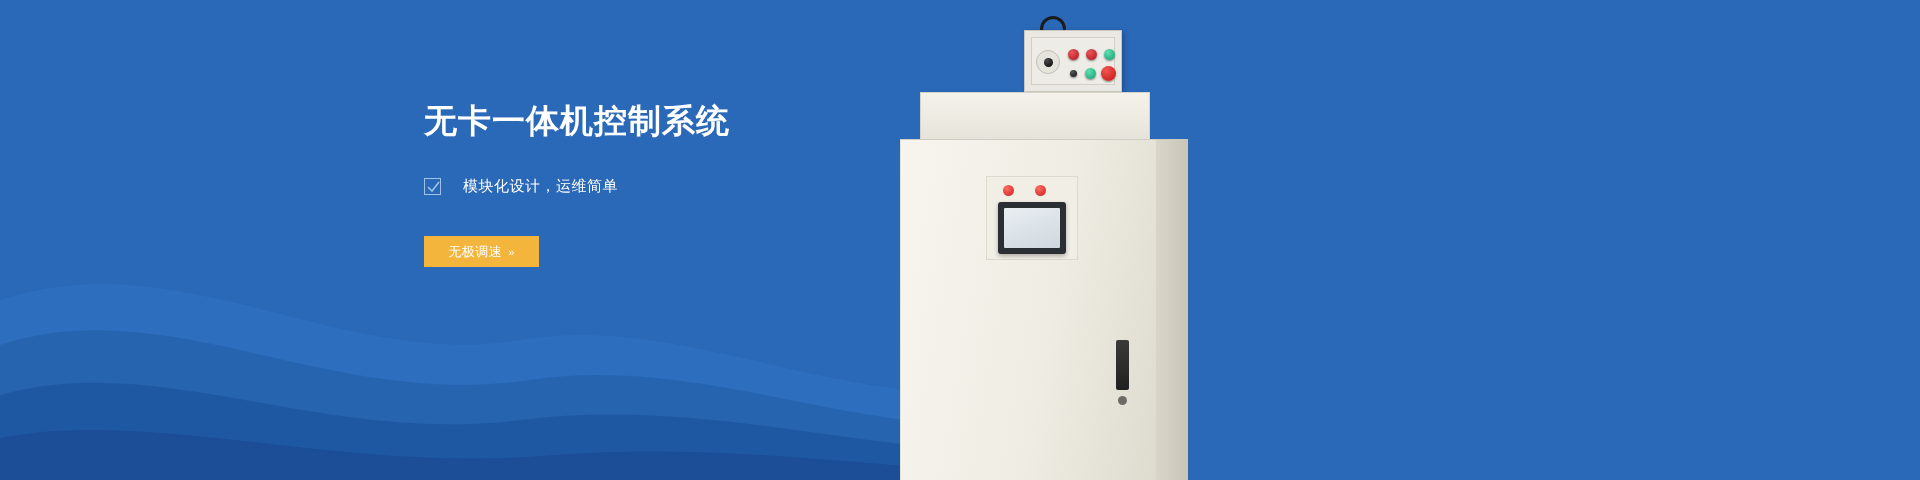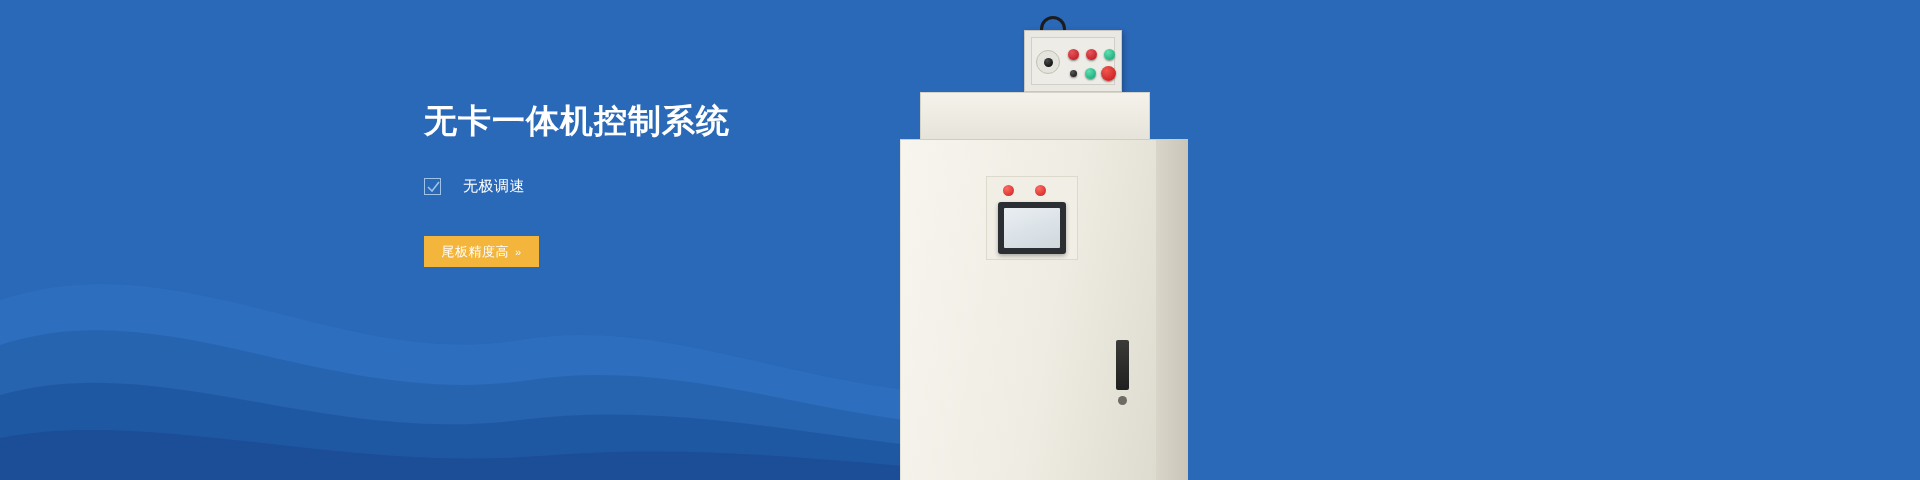--- a/index.html
+++ b/index.html
@@ -218,35 +218,35 @@
       <path d="M0,258 C150,228 340,292 540,276 C760,258 920,300 1100,292 L1100,300 L0,300 Z" fill="#1b4e96"></path>
     </svg>
   </div>
 
   <div class="content">
 
     <h1 class="headline">无卡一体机控制系统</h1>
 
     <ul class="feature-list" style="list-style:none;">
 
-
       <li class="feature-item">
         <span class="check-box">
           <svg width="15" height="13" viewBox="0 0 15 13" aria-hidden="true">
             <polyline points="2,6 6,10 13,1" fill="none" stroke="#9ec3e8" stroke-width="1.6"></polyline>
           </svg>
         </span>
-        <span class="feature-text">无极调速</span>
+        <span class="feature-text">模块化设计，运维简单</span>
       </li>
 
 
+
     </ul>
 
     <a class="cta" href="#">
-      <span>尾板精度高</span>
+      <span>无极调速</span>
       <span class="cta-chev">»</span>
     </a>
 
   </div>
 
   <div class="machine">
 
     <div class="head-cable"></div>
 
     <div class="head-panel">

